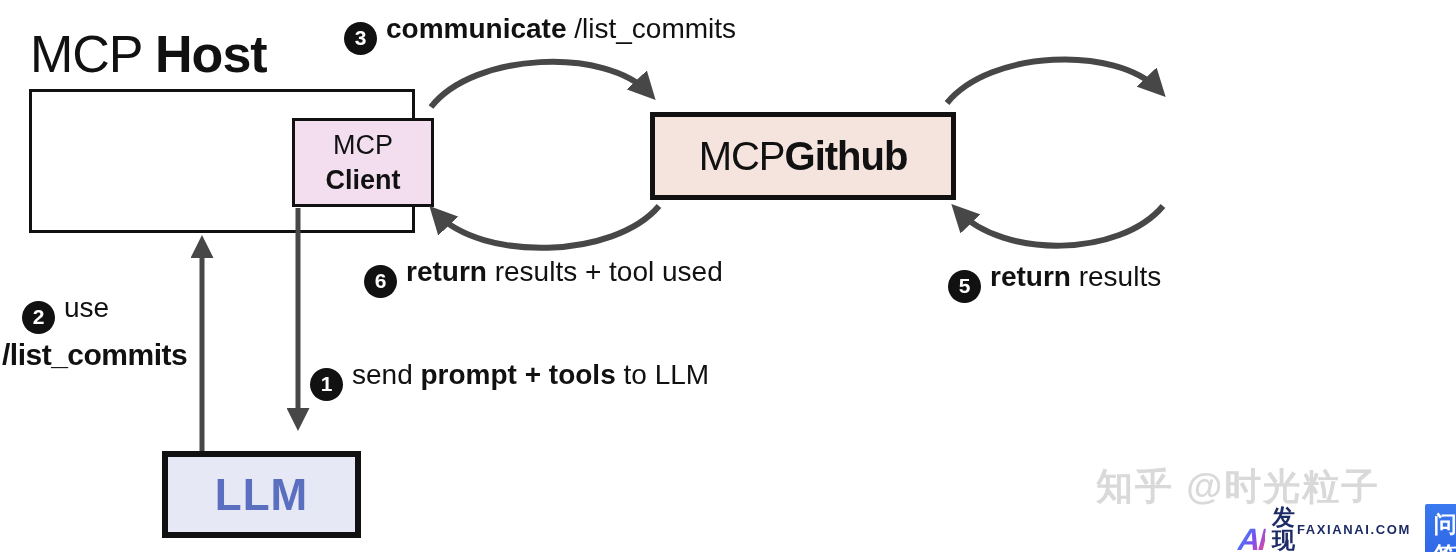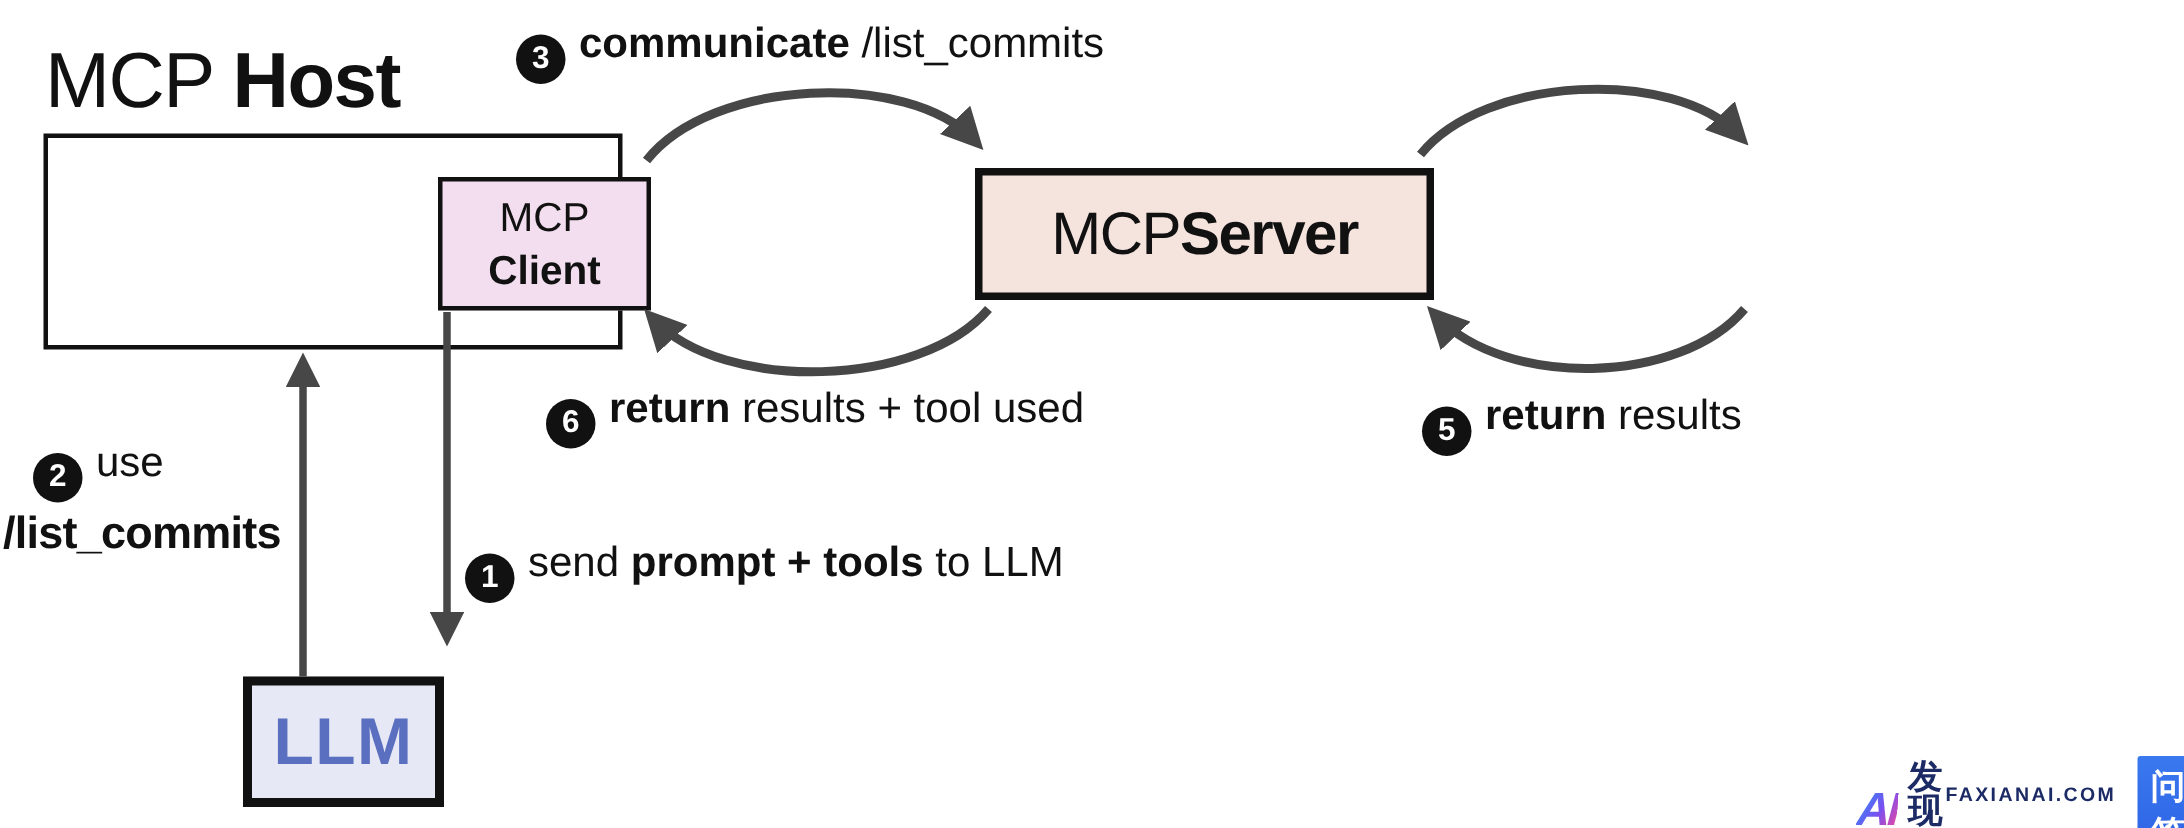--- a/index.html
+++ b/index.html
@@ -18,21 +18,21 @@
   .box{box-sizing:border-box;display:flex;align-items:center;justify-content:center;text-align:center;}
   .host-box{left:29px;top:89px;width:386px;height:144px;border:3px solid #111;background:#fff;z-index:1;}
   .client-box{left:292px;top:118px;width:142px;height:89px;border:3px solid #111;background:#f3def0;z-index:2;
               flex-direction:column;font-size:27px;line-height:1.28;}
   .client-box .l2{font-weight:700;}
   .server-box{left:650px;top:112px;width:306px;height:88px;border:5px solid #111;background:#f5e3de;z-index:2;
               font-size:40px;letter-spacing:-1px;}
   .server-box b{font-weight:700;}
   .github-box{left:1156px;top:111px;width:264px;height:90px;border:4px dashed #111;background:#dbe2f0;z-index:2;
               font-size:40px;}
-  .llm-box{left:162px;top:451px;width:134px;height:87px;border:6px solid #111;background:#e6e8f5;z-index:2;
+  .llm-box{left:162px;top:451px;width:199px;height:87px;border:6px solid #111;background:#e6e8f5;z-index:2;
            font-size:44px;font-weight:700;color:#5b6fc0;letter-spacing:1px;justify-content:center;}
 
   
   .step{z-index:4;font-size:28px;white-space:nowrap;}
   .step b{font-weight:700;text-align:center;}
   .badge{
     display:inline-flex;align-items:center;justify-content:center;
     width:33px;height:33px;border-radius:50%;background:#111;color:#fff;
     font-weight:700;font-size:21px;margin-right:9px;vertical-align:-7px;
   }
@@ -85,21 +85,21 @@
 
   <div class="abs box host-box"></div>
 
   <div class="abs box client-box">
     <div class="l1">MCP</div>
     <div class="l2">Client</div>
   </div>
 
   <div class="abs box server-box">
       <span>MCP </span>
-      <b>Server</b>
+      <b>Github</b>
     </div>
 
 
   <div class="abs box llm-box">
       <span>LLM</span>
     </div>
 
   <div class="abs step step-3"><span class="badge">3</span><b>communicate</b><span> /list_commits</span></div>
 
 
@@ -107,20 +107,21 @@
 
   <div class="abs step step-5"><span class="badge">5</span><b>return</b><span> results</span></div>
 
   <div class="abs step step-1"><span class="badge">1</span><span>send </span><b>prompt + tools</b><span> to LLM</span></div>
 
   <div class="abs step step-2">
     <div class="row1"><span class="badge">2</span><span>use</span></div>
     <div class="row2">/list_commits</div>
   </div>
 
+  <div class="abs zhihu-mark">知乎 @时光粒子</div>
 
   <div class="abs logo-row">
     <span class="ai-mark">AI</span>
     <span class="logo-txt">
       <span class="logo-name">发现AI</span>
       <span class="logo-domain">FAXIANAI.COM</span>
     </span>
     <span class="qa-badge">问答</span>
   </div>
 

